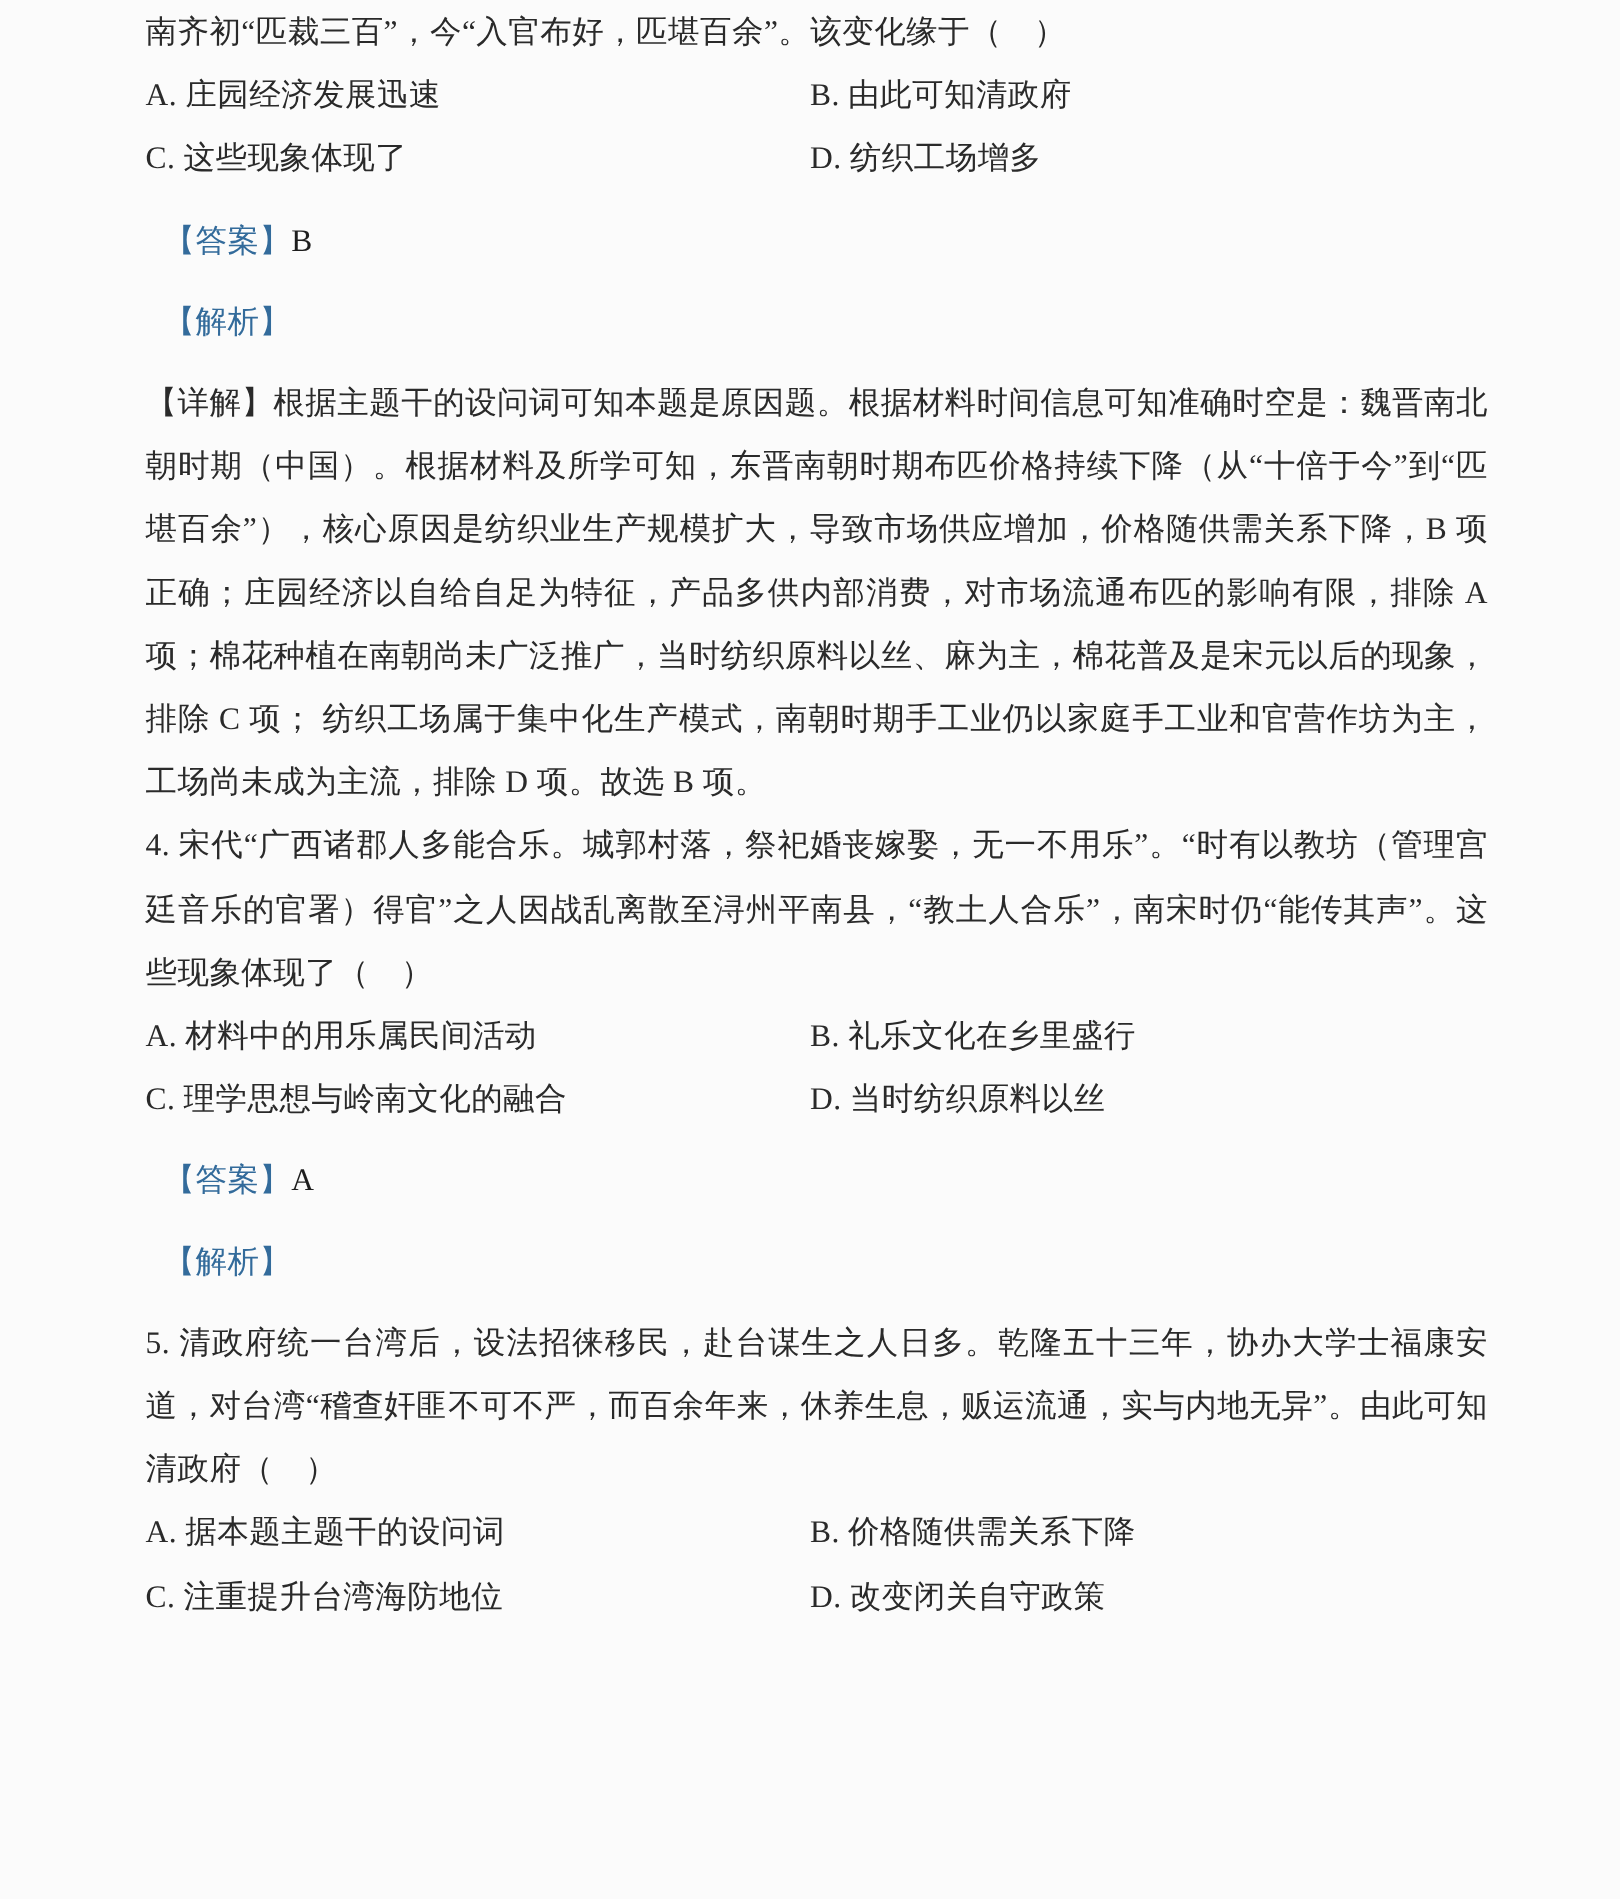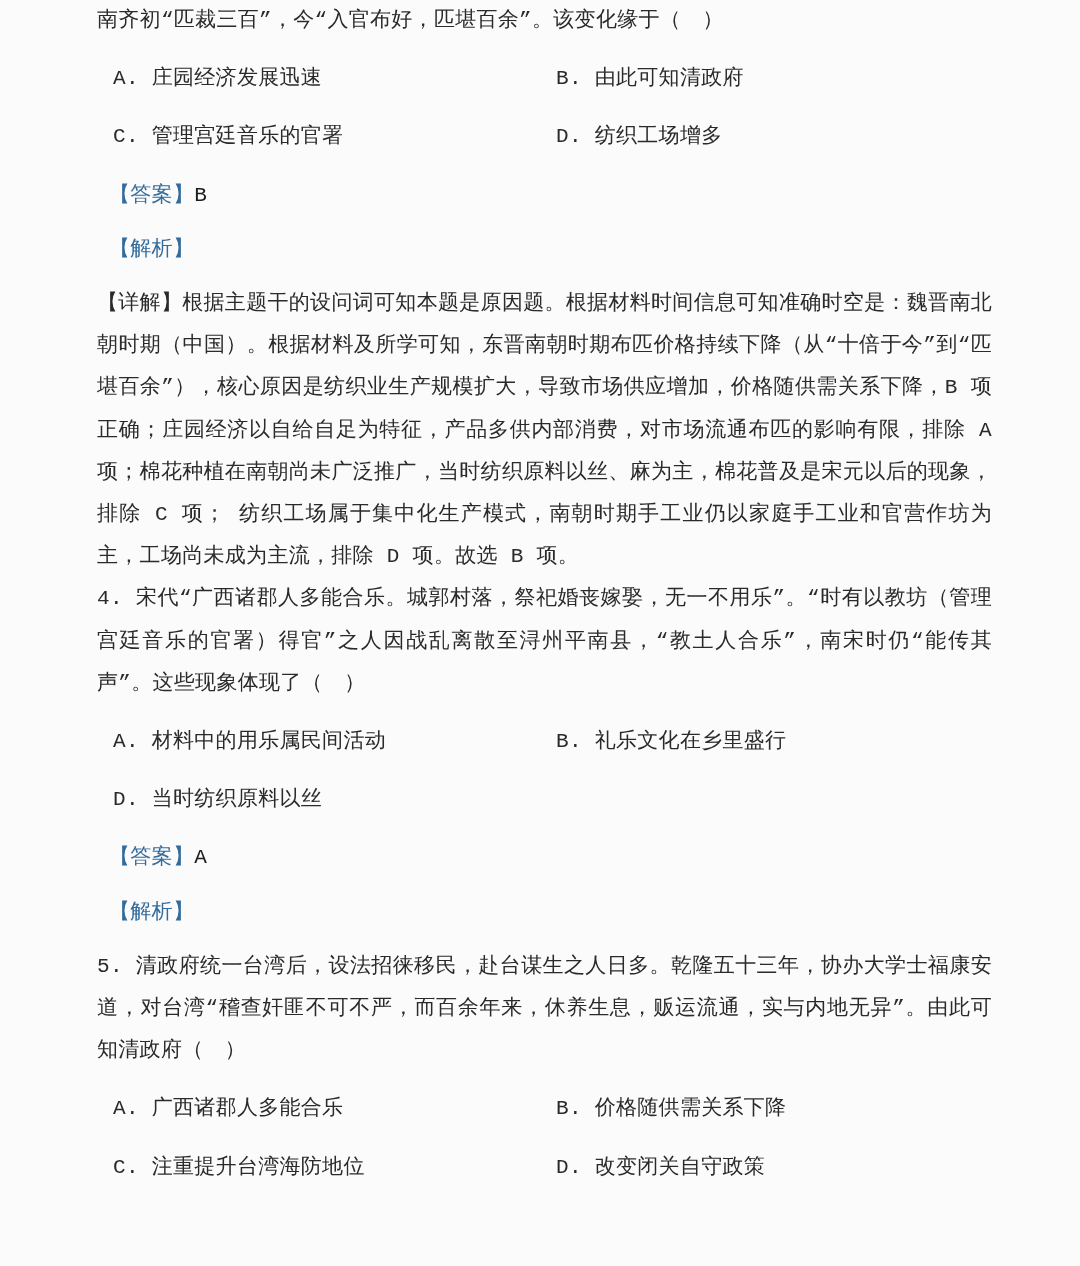--- a/index.html
+++ b/index.html
@@ -7,34 +7,34 @@
     width: 1080px;
     height: 1266px;
     background: #fbfbfb;
     overflow: hidden;
   }
   .page {
     box-sizing: border-box;
     width: 1080px;
     height: 1266px;
     padding: 0 88px 0 97px;
-    font-family: Liberation Mono, monospace;
+    font-family: Liberation Serif, serif;
     font-size: 21px;
     line-height: 42.2px;
     color: #2a2a2a;
     letter-spacing: 0.3px;
   }
   .para {
     margin: 0;
     text-align: justify;
     text-justify: inter-ideograph;
   }
   .opts {
     display: flex;
-    margin: 16px;
+    margin: 0;
   }
   .opts .opt-left {
     width: 443px;
     flex: 0 0 443px;
   }
   .opts .opt-right {
     flex: 1;
   }
   .tagline { margin: 12px; }
   .blue { color: #336b9b; }
@@ -45,53 +45,54 @@
 
 <div class="page">
 
   <section>
     <p class="para">南齐初“匹裁三百”，今“入官布好，匹堪百余”。该变化缘于（　）</p>
     <p class="opts">
       <span class="opt-left">A. 庄园经济发展迅速</span>
       <span class="opt-right">B. 由此可知清政府</span>
     </p>
     <p class="opts">
-      <span class="opt-left">C. 管理宫廷音乐的官署</span>
+      <span class="opt-left">C. 这些现象体现了</span>
       <span class="opt-right">D. 纺织工场增多</span>
     </p>
     <p class="tagline">
       <span class="blue">【答案】</span><span class="ansval">B</span>
     </p>
     <p class="tagline">
       <span class="blue">【解析】</span>
     </p>
     <p class="para">【详解】根据主题干的设问词可知本题是原因题。根据材料时间信息可知准确时空是：魏晋南北朝时期（中国）。根据材料及所学可知，东晋南朝时期布匹价格持续下降（从“十倍于今”到“匹堪百余”），核心原因是纺织业生产规模扩大，导致市场供应增加，价格随供需关系下降，B 项正确；庄园经济以自给自足为特征，产品多供内部消费，对市场流通布匹的影响有限，排除 A 项；棉花种植在南朝尚未广泛推广，当时纺织原料以丝、麻为主，棉花普及是宋元以后的现象，排除 C 项； 纺织工场属于集中化生产模式，南朝时期手工业仍以家庭手工业和官营作坊为主，工场尚未成为主流，排除 D 项。故选 B 项。</p>
   </section>
 
   <section>
     <p class="para">4. 宋代“广西诸郡人多能合乐。城郭村落，祭祀婚丧嫁娶，无一不用乐”。“时有以教坊（管理宫廷音乐的官署）得官”之人因战乱离散至浔州平南县，“教土人合乐”，南宋时仍“能传其声”。这些现象体现了（　）</p>
     <p class="opts">
       <span class="opt-left">A. 材料中的用乐属民间活动</span>
       <span class="opt-right">B. 礼乐文化在乡里盛行</span>
     </p>
     <p class="opts">
+      <span class="opt-left">C. 理学思想与岭南文化的融合</span>
       <span class="opt-right">D. 当时纺织原料以丝</span>
     </p>
     <p class="tagline">
       <span class="blue">【答案】</span><span class="ansval">A</span>
     </p>
     <p class="tagline">
       <span class="blue">【解析】</span>
     </p>
   </section>
 
   <section>
     <p class="para">5. 清政府统一台湾后，设法招徕移民，赴台谋生之人日多。乾隆五十三年，协办大学士福康安道，对台湾“稽查奸匪不可不严，而百余年来，休养生息，贩运流通，实与内地无异”。由此可知清政府（　）</p>
     <p class="opts">
-      <span class="opt-left">A. 广西诸郡人多能合乐</span>
+      <span class="opt-left">A. 据本题主题干的设问词</span>
       <span class="opt-right">B. 价格随供需关系下降</span>
     </p>
     <p class="opts">
       <span class="opt-left">C. 注重提升台湾海防地位</span>
       <span class="opt-right">D. 改变闭关自守政策</span>
     </p>
 
   </section>
 
 </div>

